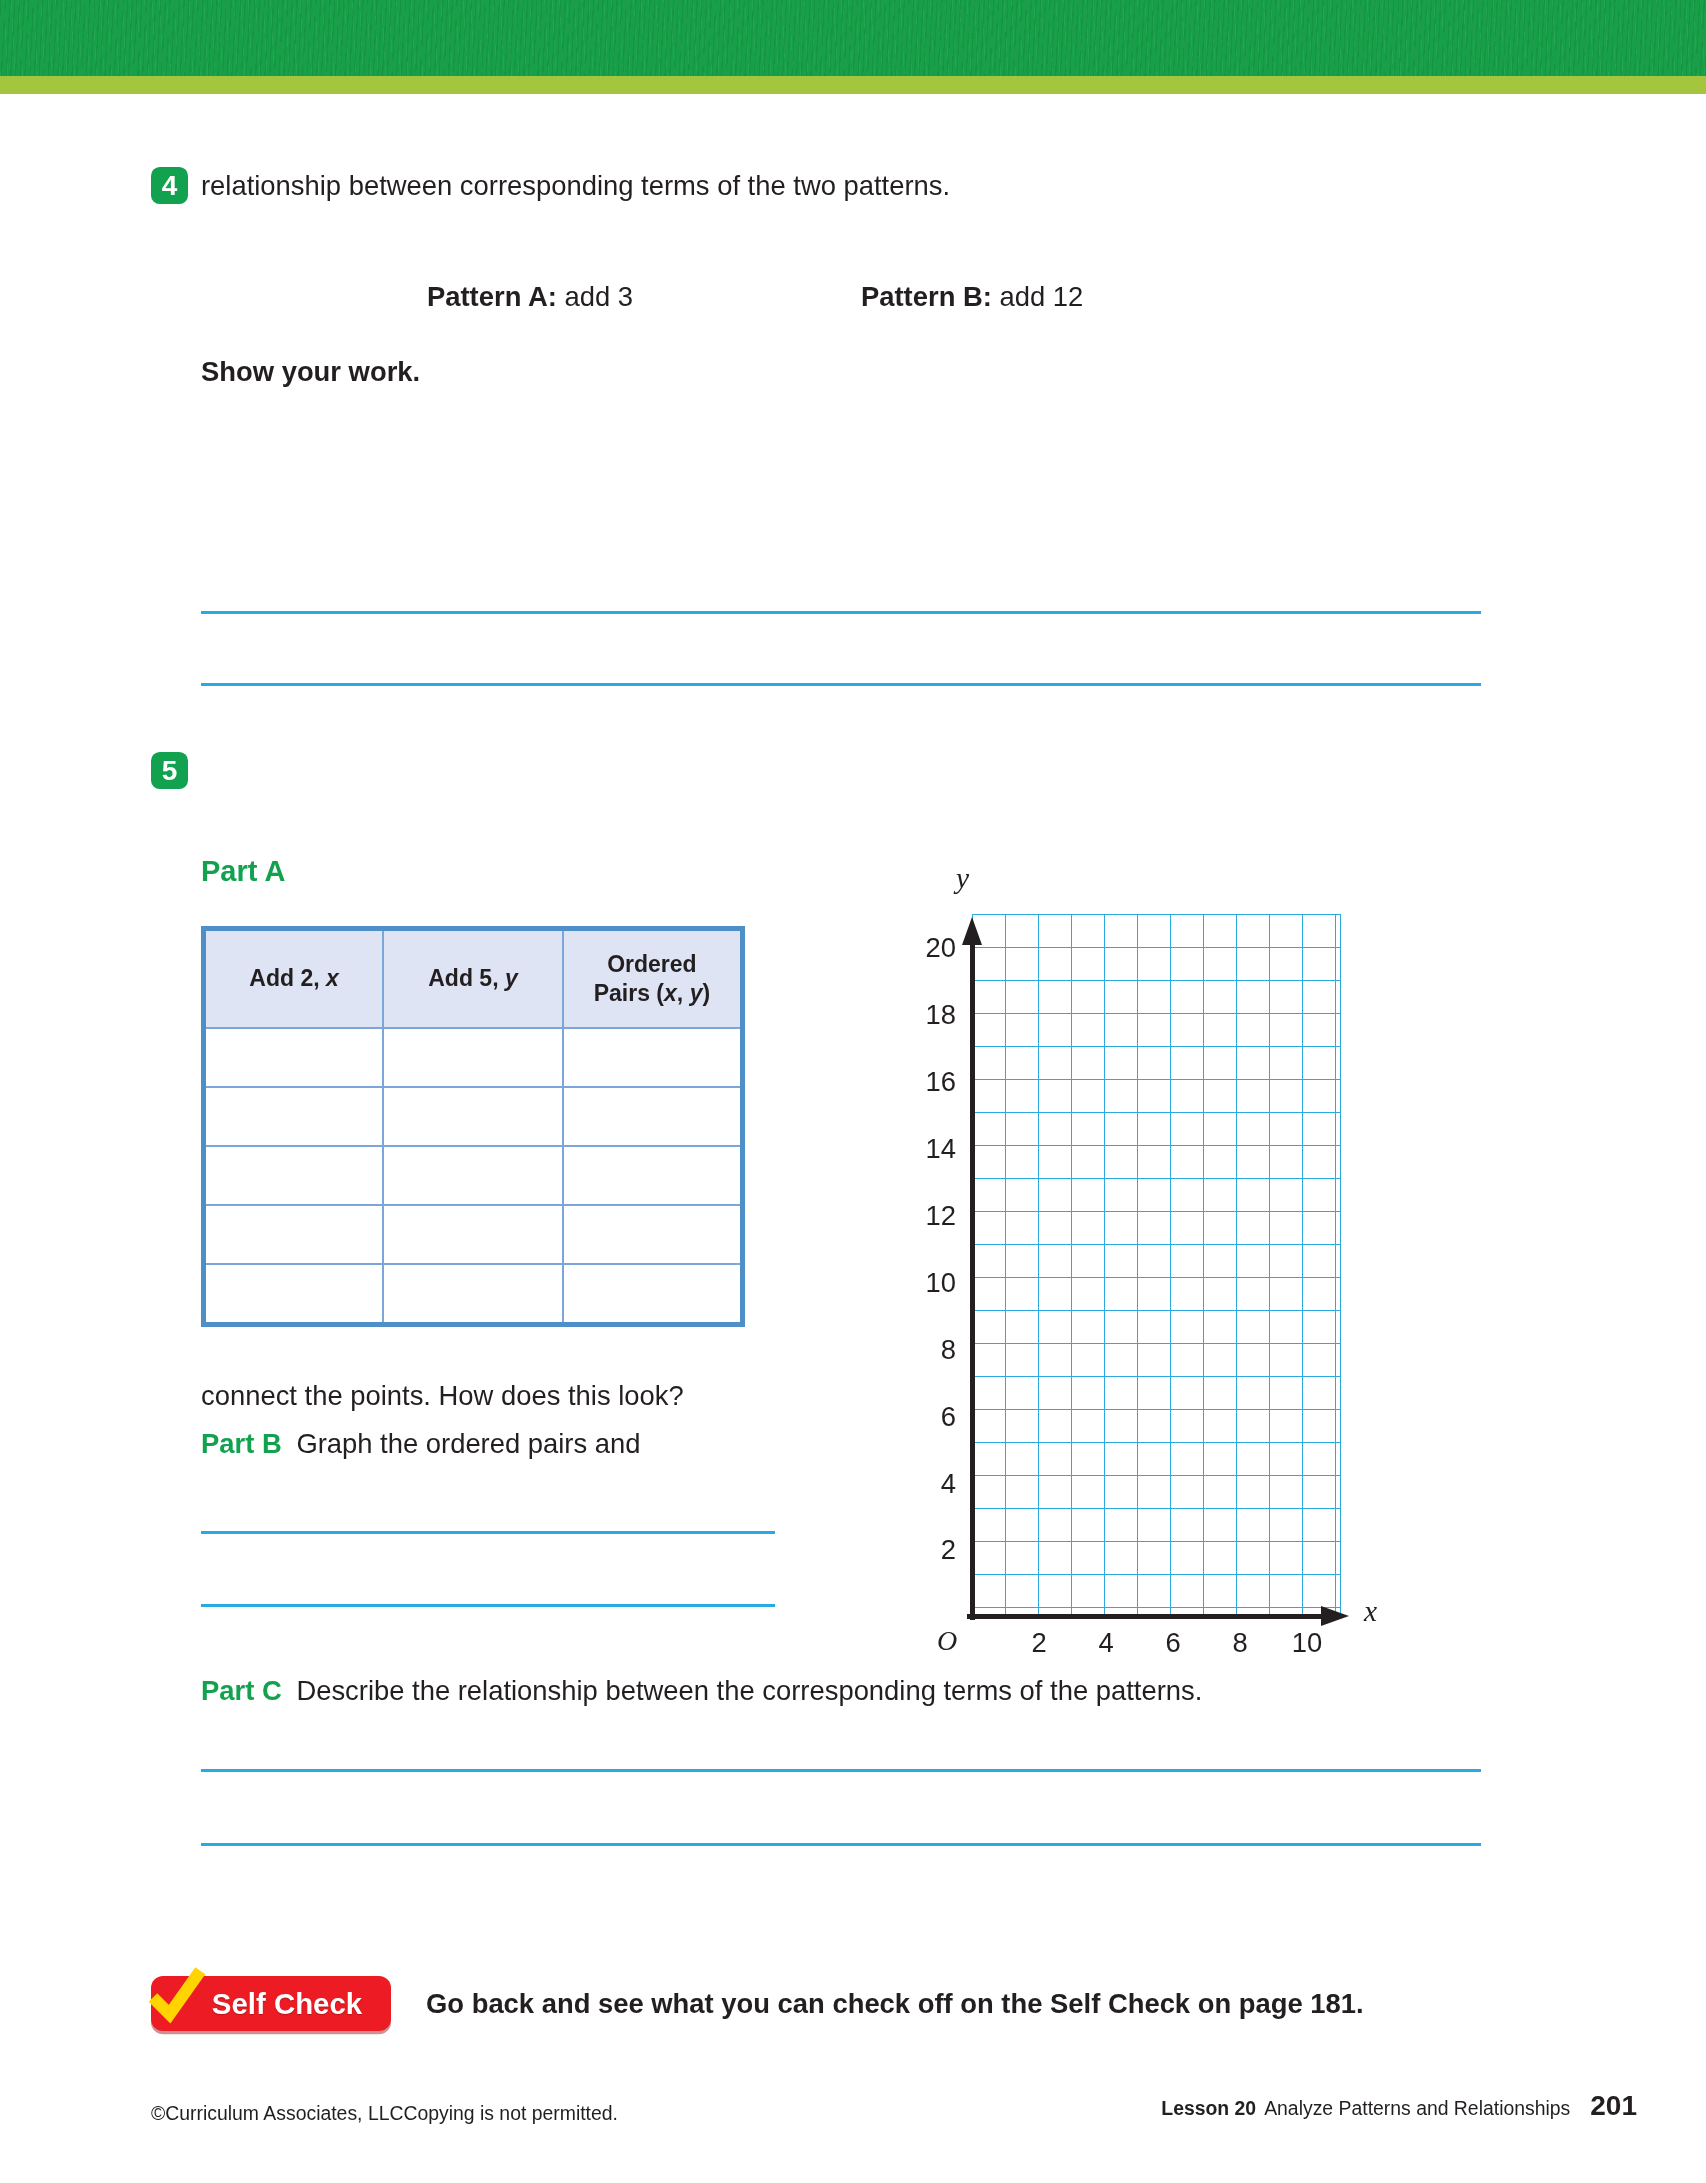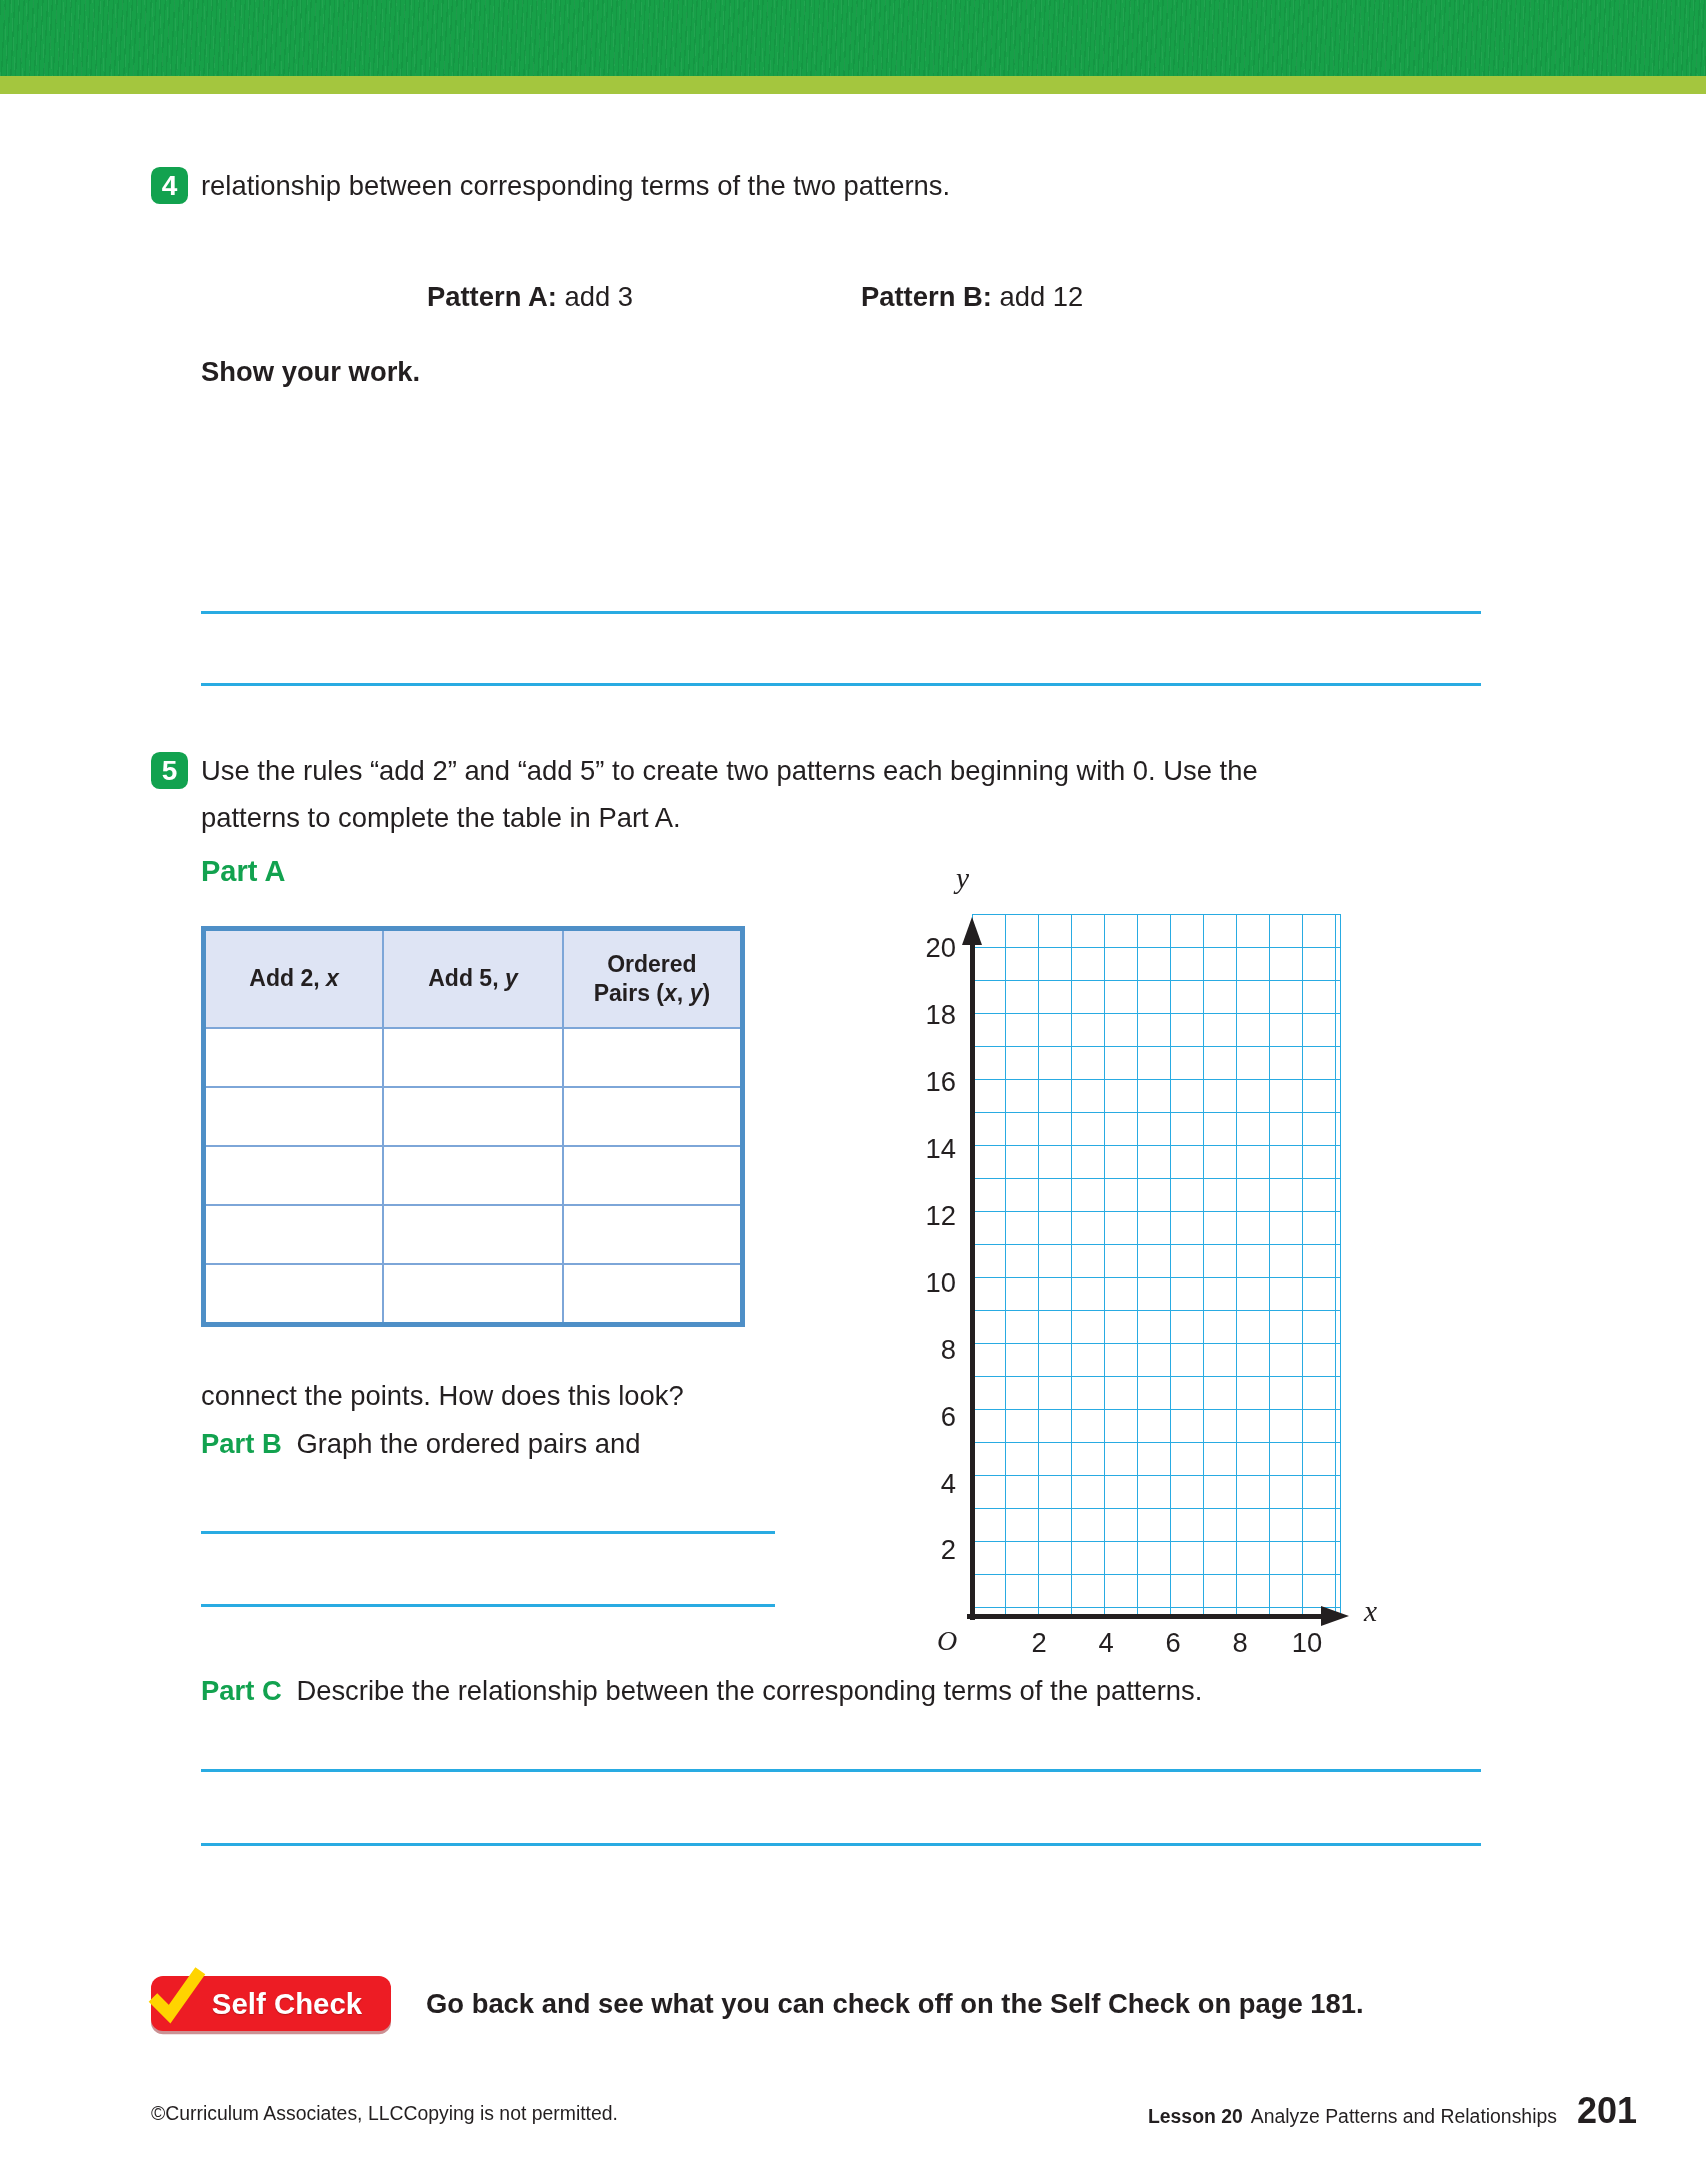--- a/index.html
+++ b/index.html
@@ -116,21 +116,21 @@
   #self-check-text{position:absolute;left:426px;top:1988px;font-size:27.4px;font-weight:bold;white-space:nowrap;}
   
   #footer-left{position:absolute;left:151px;top:2102px;font-size:19.4px;white-space:nowrap;}
   #footer-left .notice{}
   #footer-right{
     position:absolute;right:70px;top:2090px;
     display:flex;align-items:baseline;font-size:19.4px;white-space:nowrap;
   }
   #footer-right .lesson-label{font-weight:bold;}
   #footer-right .lesson-title{margin-left:8px;}
-  #footer-right .page-number{font-size:36px;font-weight:bold;margin-left:20px;}
+  #footer-right .page-number{font-size:28px;font-weight:bold;margin-left:20px;}
 </style>
 </head>
 <body>
 
 <div class="page">
 
   <div class="band"></div>
   <div class="stripe"></div>
 
   <div class="qbadge" id="q4-badge">4</div>
@@ -143,24 +143,20 @@
   </div>
   <div class="pattern-item" id="pattern-b">
     <b>Pattern B:</b>
     <span>add 12</span>
   </div>
   <div id="show-work">Show your work.</div>
   <div class="answer-line" id="q4-line-1"></div>
   <div class="answer-line" id="q4-line-2"></div>
 
   <div class="qbadge" id="q5-badge">5</div>
-  <div class="qtext" id="q5-text">
-    <div class="qline">Use the rules “add 2” and “add 5” to create two patterns each beginning with 0. Use the</div>
-    <div class="qline">patterns to complete the table in Part A.</div>
-  </div>
   <div id="part-a">
     <span class="part-label">Part A</span>
   </div>
 
   <table id="pairs-table">
     <thead>
       <tr id="table-header-row">
           <th><span>Add 2, </span><i>x</i></th>
           <th><span>Add 5, </span><i>y</i></th>
           <th><span>Ordered</span><br><span>Pairs (</span><i>x</i><span>, </span><i>y</i><span>)</span></th>

